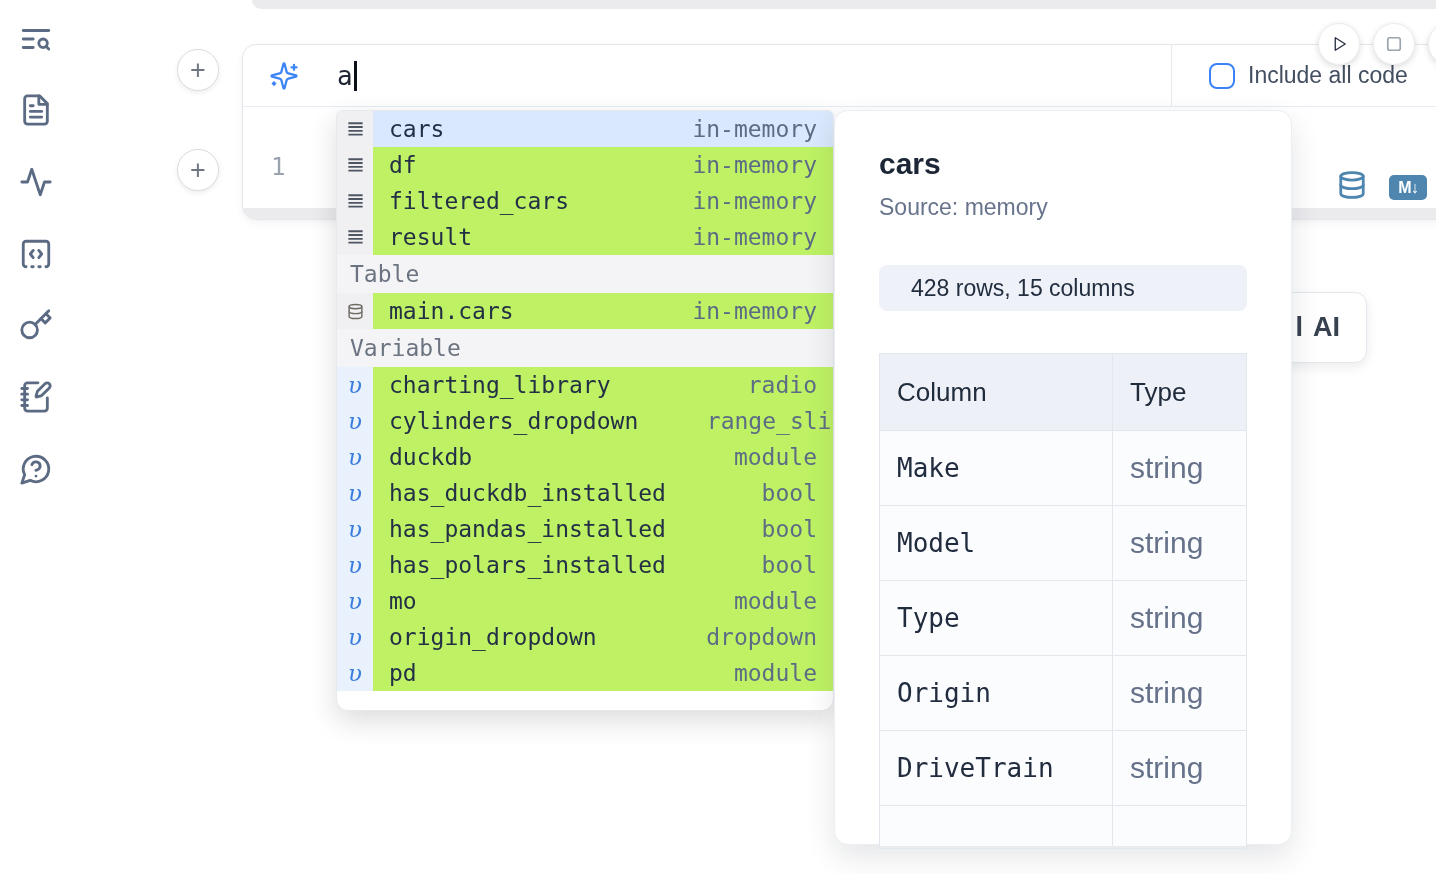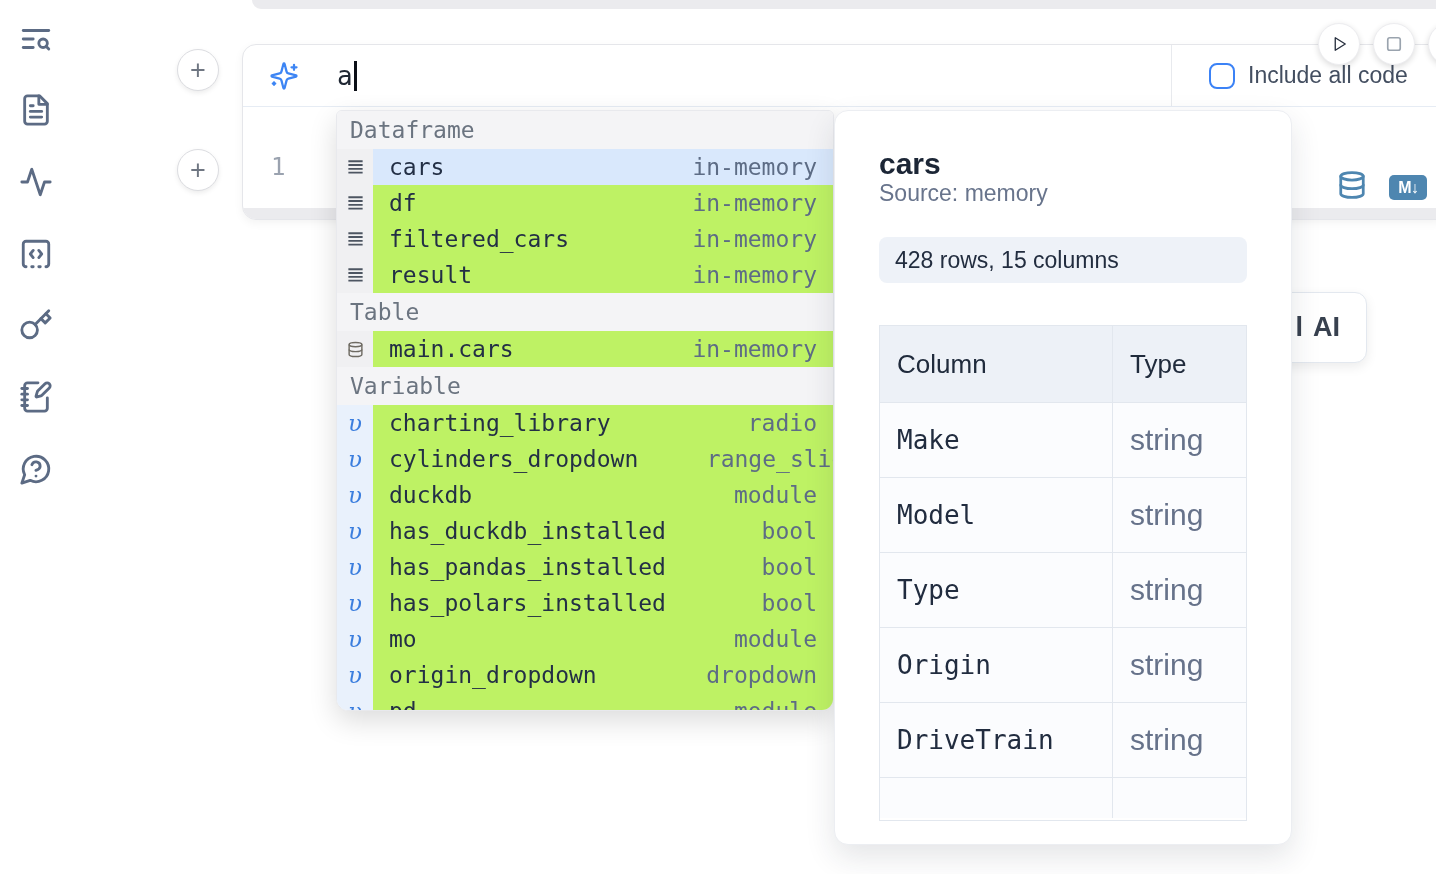--- a/index.html
+++ b/index.html
@@ -66,23 +66,23 @@
   .acp-name{font:23px/1 "DejaVu Sans Mono",monospace;color:#232f45;white-space:pre}
   .acp-detail{margin-left:auto;margin-right:16px;font:23px/1 "DejaVu Sans Mono",monospace;color:#5d6c85;white-space:pre}
   .acp-detail.clip{margin-right:-40px}
   .v-glyph{font:italic 23px/1 "DejaVu Serif",serif;color:#3b7ede}
 
   
   .preview{position:absolute;left:834px;top:110px;width:458px;height:735px;background:#fff;
     border:1px solid #eceef2;border-radius:14px;box-shadow:0 12px 30px rgba(30,41,59,.12);
     padding:0 44px;box-sizing:border-box;z-index:30}
   .pv-title{margin-top:36px;font:bold 30px/1.1 "Liberation Sans",sans-serif;color:#1c2636}
-  .pv-source{font-size:23px;color:#68748c}
-  .pv-badge{margin-top:30px;height:46px;display:flex;align-items:center;background:#eef2f8;border-radius:8px;
-    padding:0 16px;font-size:23px;color:#222d3f}
+  .pv-source{margin-top:14px;font-size:23px;color:#68748c}
+  .pv-badge{margin-top:44px;height:46px;display:flex;align-items:center;background:#eef2f8;border-radius:8px;
+    padding:0 32px;font-size:23px;color:#222d3f}
   .pv-table{margin-top:42px;border:1px solid #e2e7ee;height:496px;overflow:hidden;box-sizing:border-box}
   .pv-thr{display:flex;height:76px;background:#edf1f7}
   .pv-th{display:flex;align-items:center;padding-left:17px;font-size:26px;color:#202b3c;box-sizing:border-box}
   .pv-col1{width:233px;flex:none;border-right:1px solid #e2e7ee}
   .pv-col2{flex:1}
   .pv-tr{display:flex;height:74px;background:#fbfcfe;border-top:1px solid #e2e7ee}
   .pv-tr.partial{height:40px}
   .pv-td-name{display:flex;align-items:center;padding-left:17px;font:26px "DejaVu Sans Mono",monospace;color:#212c3f;box-sizing:border-box}
   .pv-td-type{display:flex;align-items:center;padding-left:17px;font-size:30px;color:#66728a;box-sizing:border-box}
 </style>
@@ -196,21 +196,20 @@
 </button>
 <button class="circle-btn" style="left:1428px"></button>
 
 <button class="ai-gen-btn">
   <span>l</span>
   <span>AI</span>
 </button>
 
 <div class="acp">
   <div>
-      <div class="acp-header">Dataframe</div>
       <div class="acp-row selected">
         <div class="acp-gutter">
           <svg width="19" height="20" viewBox="0 0 24 24" fill="none" stroke="#4d5562" stroke-width="2.3">
             <path d="M3 4.7h18M3 9.5h18M3 14.3h18M3 19.1h18"></path>
           </svg>
         </div>
         <div class="acp-content">
           <span class="acp-name">cars</span>
           <span class="acp-detail">in-memory</span>
         </div>

